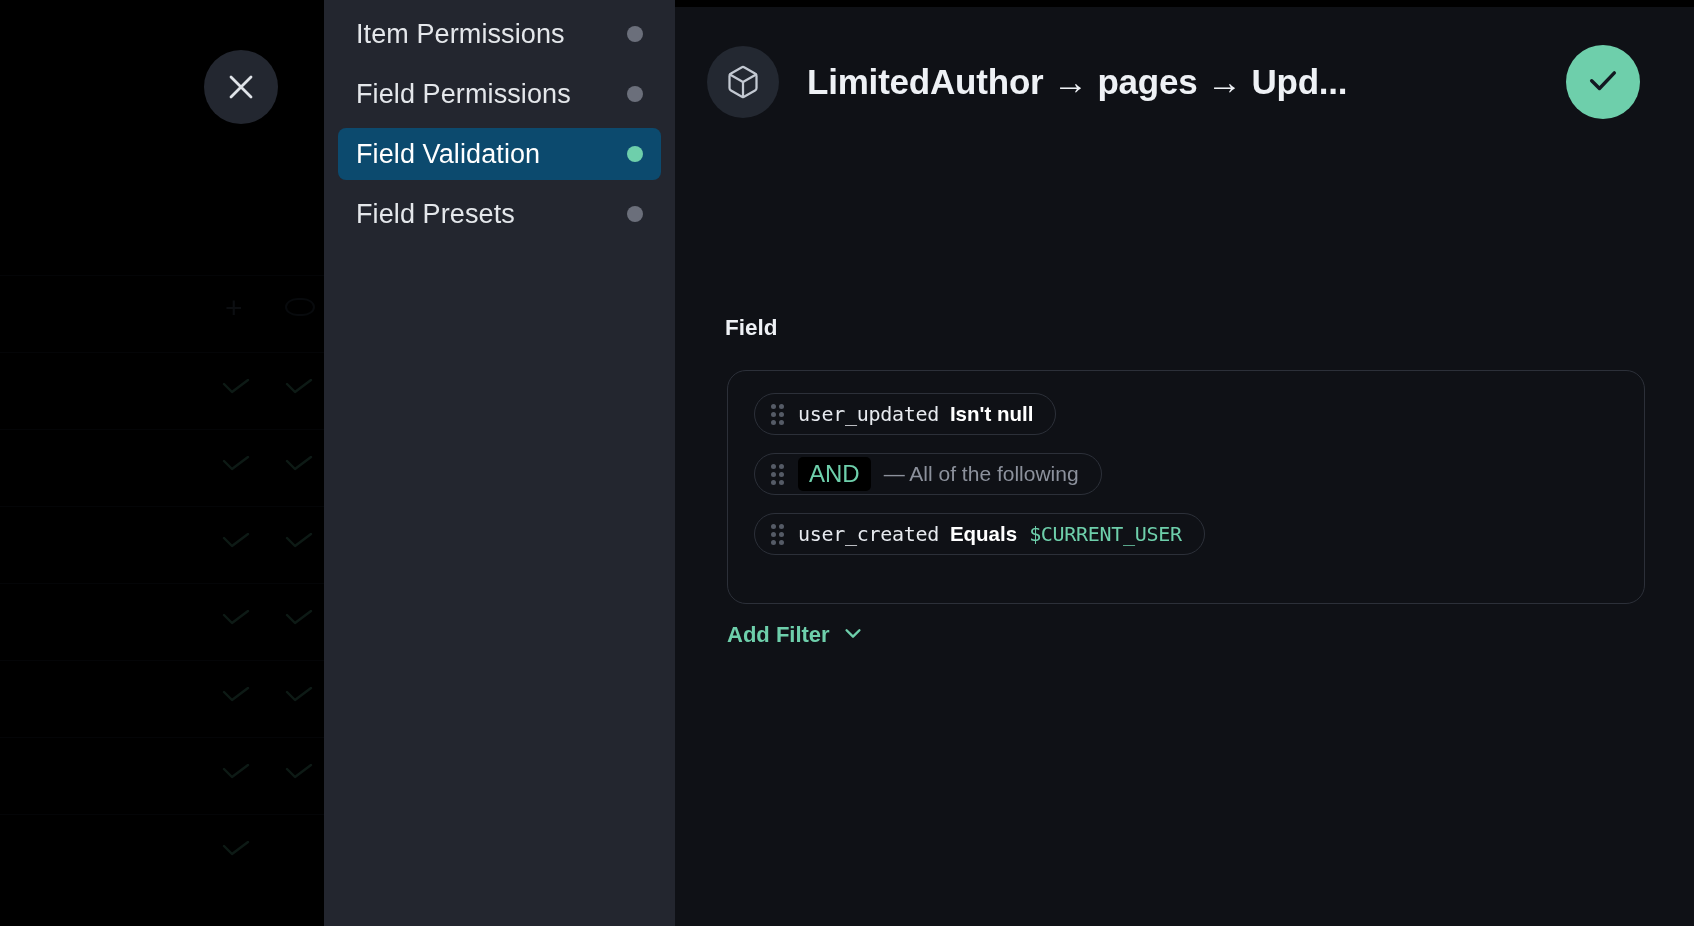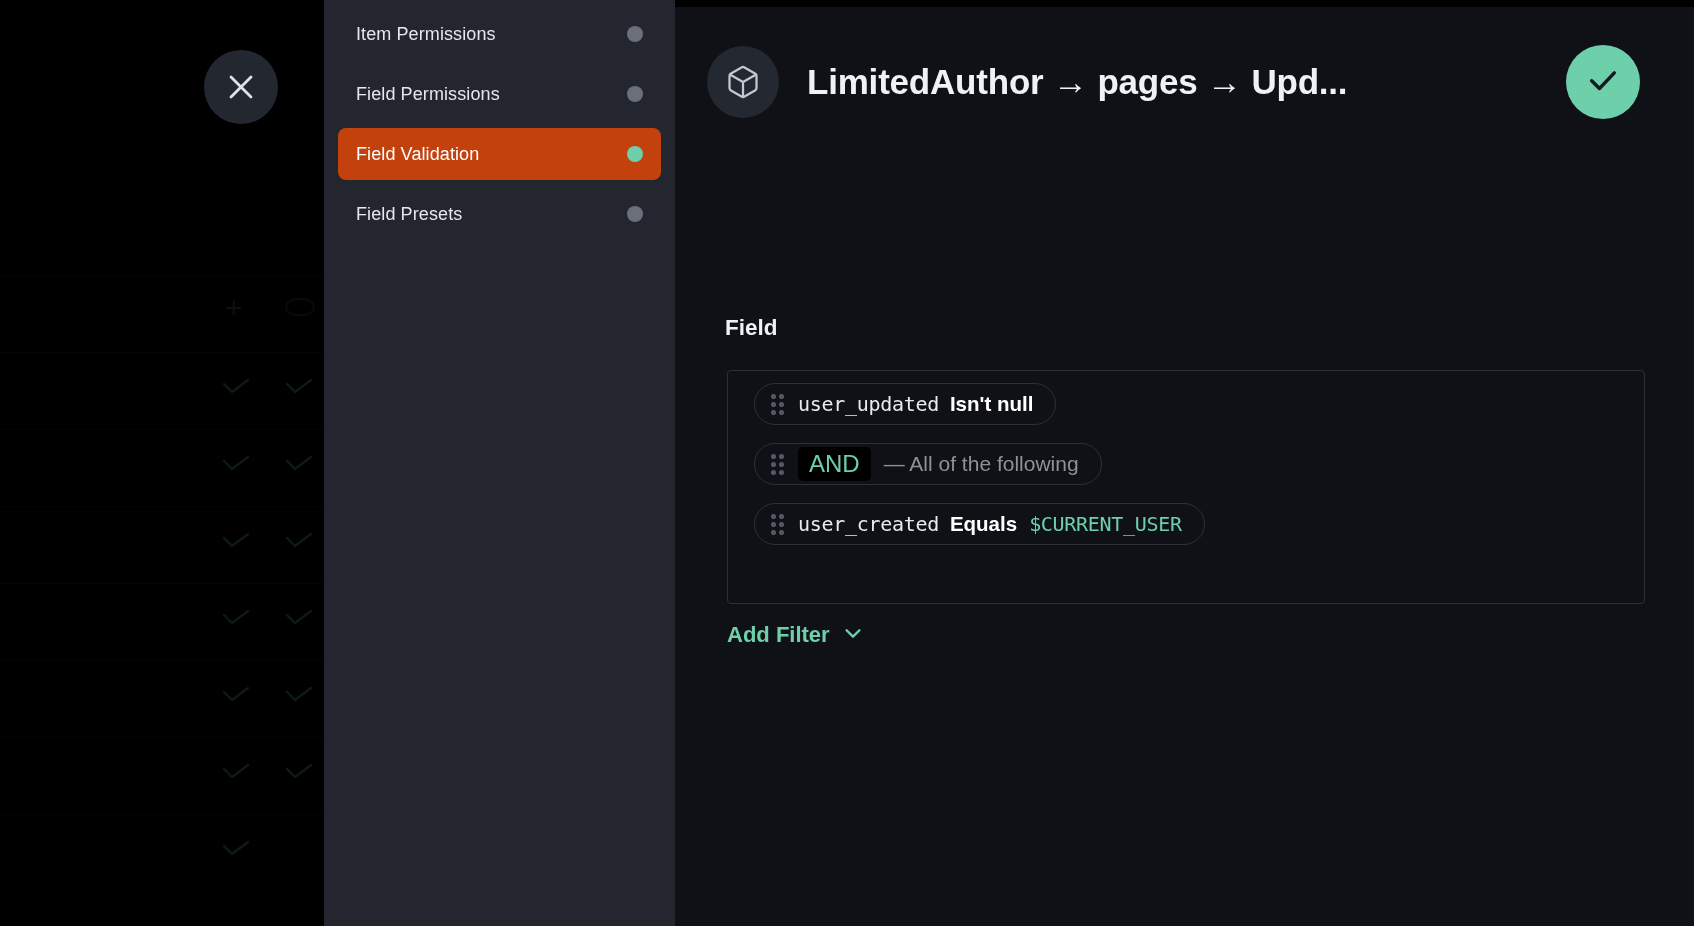--- a/index.html
+++ b/index.html
@@ -89,25 +89,25 @@
   .nav-item {
     position: relative;
     margin: 0 14px;
     height: 52px;
     border-radius: 8px;
     display: flex;
     align-items: center;
     padding: 0 18px 0 18px;
     cursor: pointer;
   }
-  .nav-item.active { background: #c2410c; }
+  .nav-item.active { background: #0c4a6e; }
   .nav-item-label {
     flex: 1;
     color: #e4e7eb;
-    font-size: 18px;
+    font-size: 27px;
     letter-spacing: 0.1px;
   }
   .nav-item.active .nav-item-label { color: #ffffff; }
   .nav-dot {
     width: 16px; height: 16px;
     border-radius: 50%;
     background: #6b6f7b;
     flex: 0 0 auto;
   }
   .nav-dot.on { background: #6ecfab; }
@@ -184,22 +184,22 @@
     left: 50px; top: 308px;
     color: #eef1f5;
     font-size: 22.5px;
     font-weight: bold;
   }
   #rule-box {
     position: absolute;
     left: 52px; top: 363px;
     width: 918px; height: 234px;
     border: 1px solid #2c3039;
-    border-radius: 4px;
-    padding: 12px 0 0 26px;
+    border-radius: 19px;
+    padding: 22px 0 0 26px;
   }
   .chip {
     display: inline-flex;
     align-items: center;
     height: 42px;
     border: 1px solid #2c3039;
     border-radius: 21px;
     padding: 0 22px 0 16px;
     margin-bottom: 18px;
     background: transparent;

